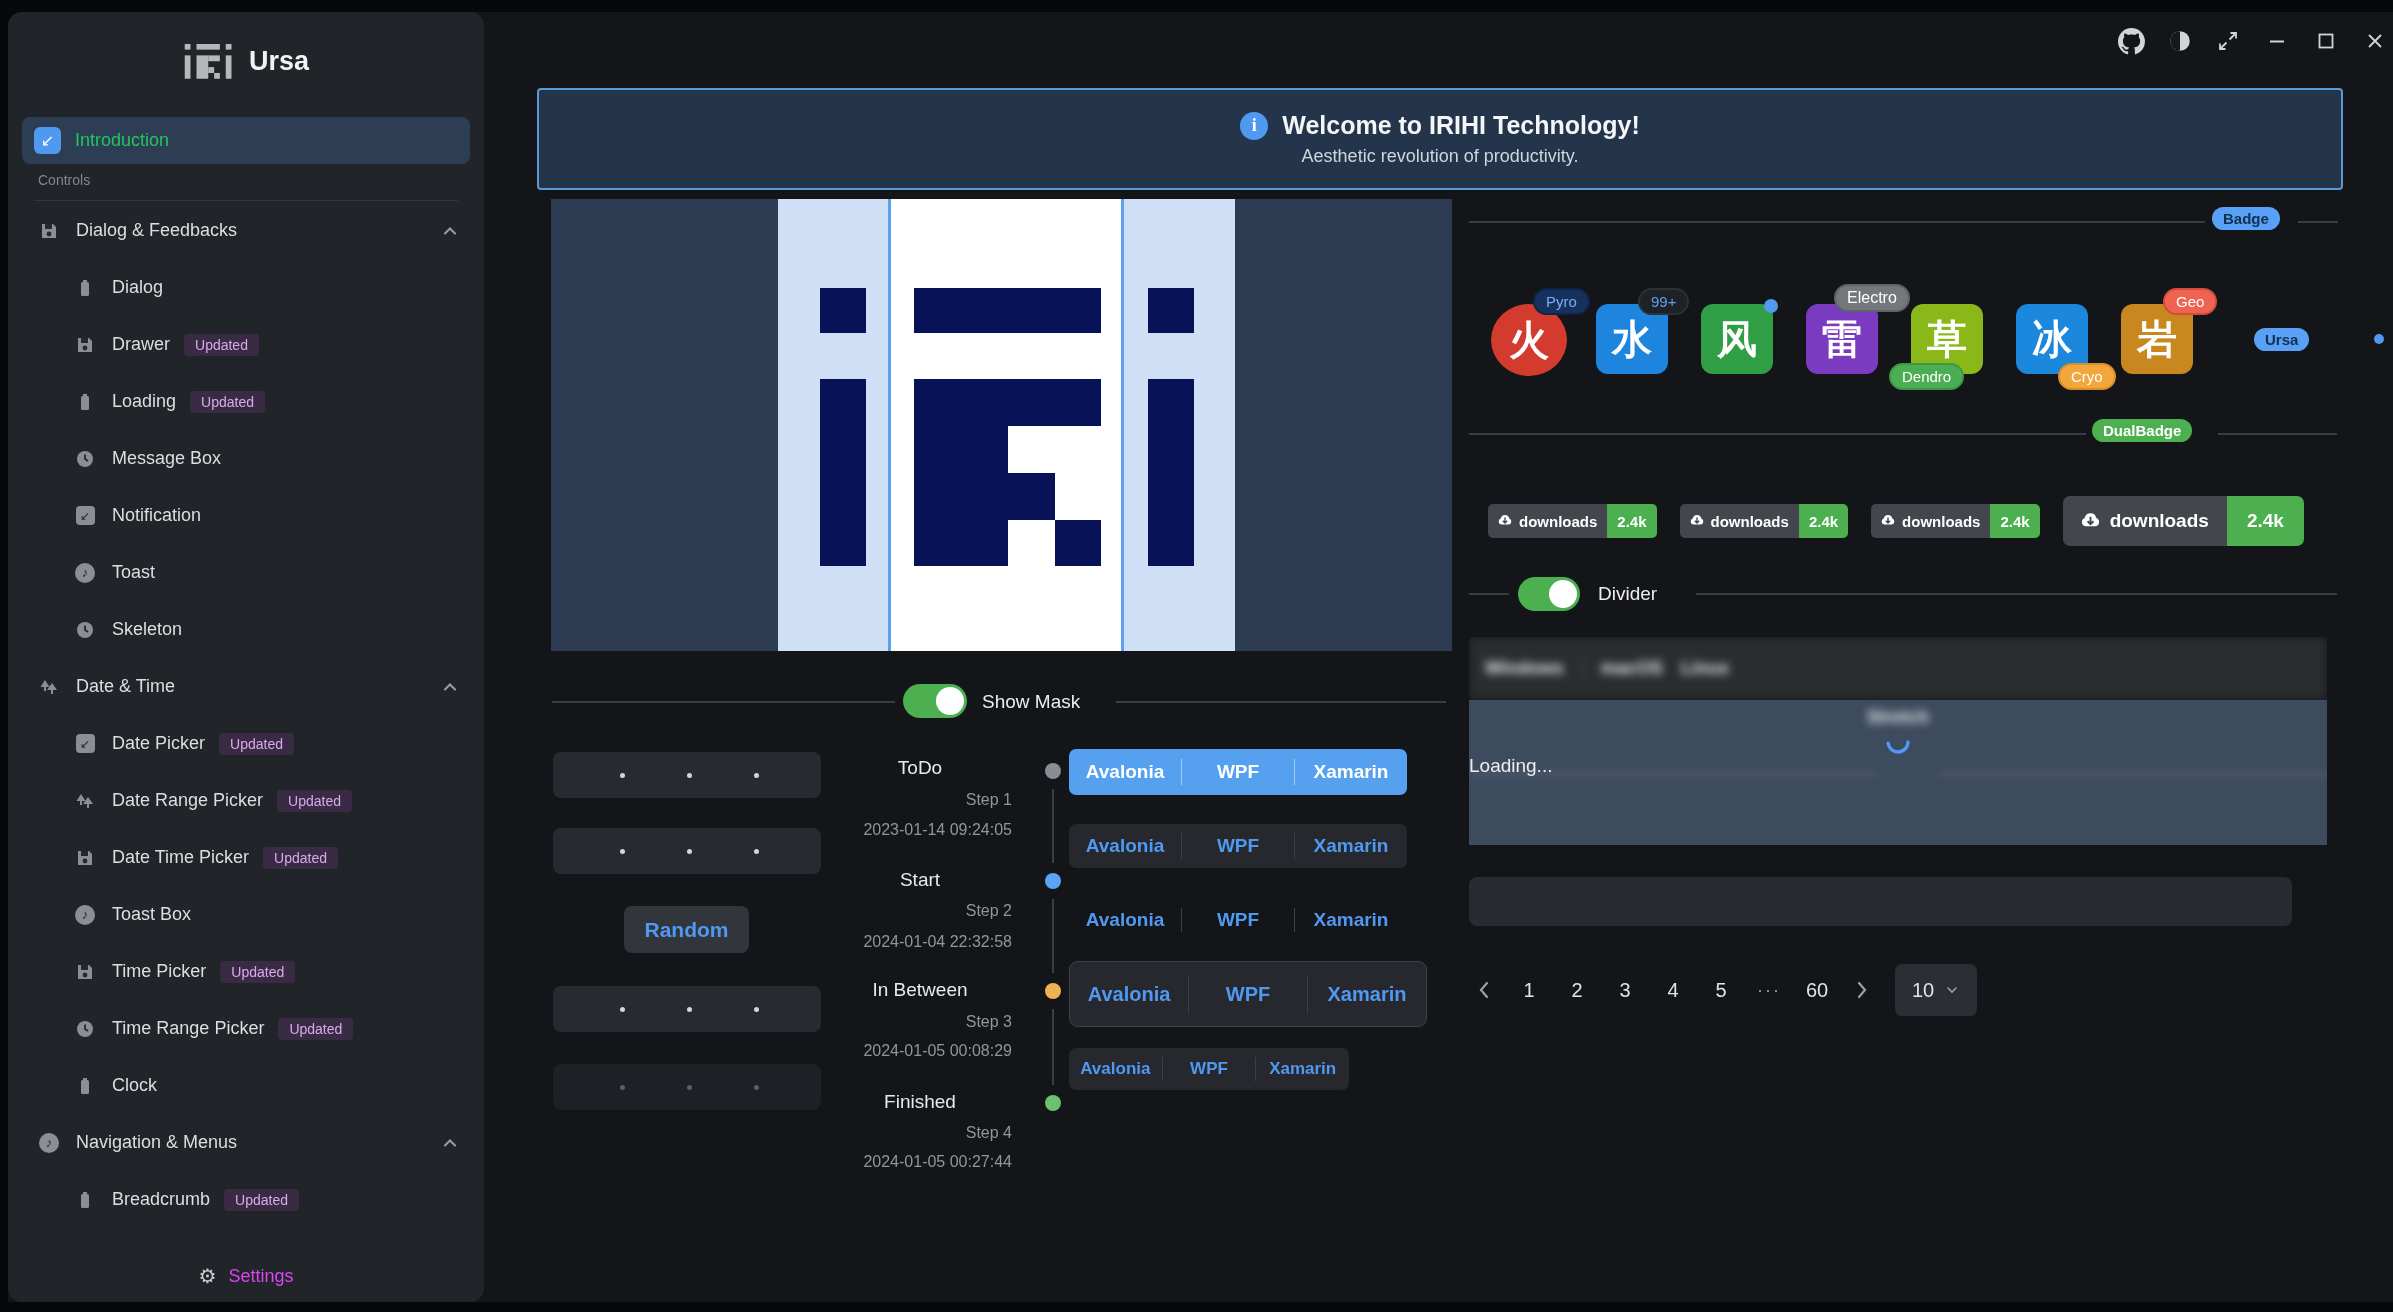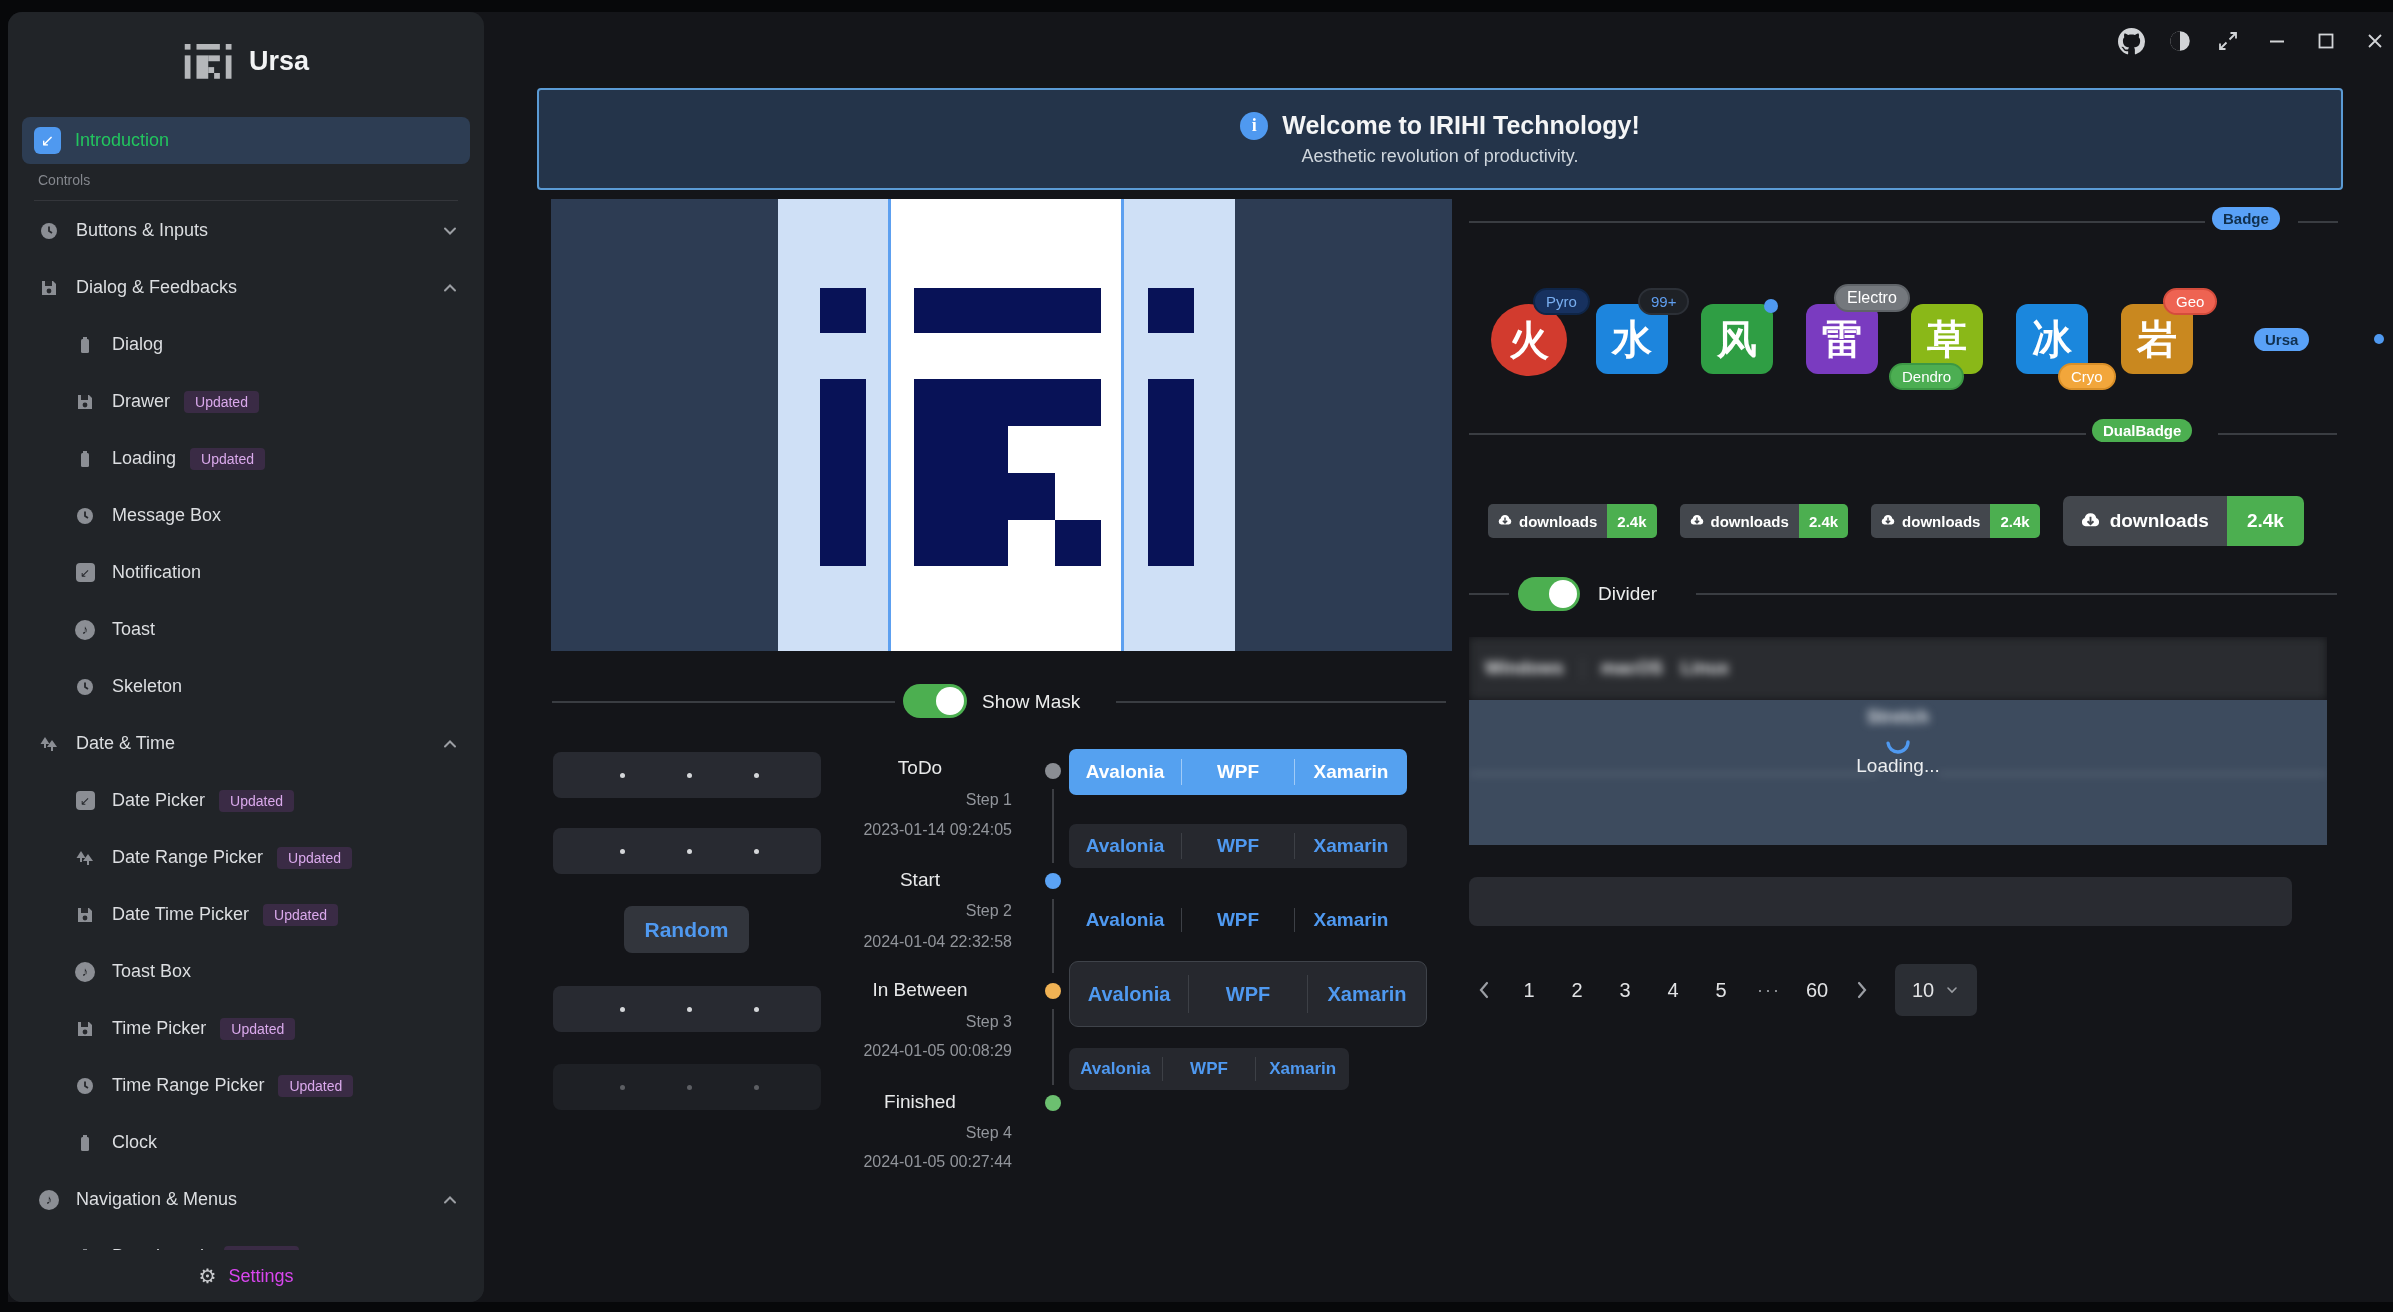--- a/index.html
+++ b/index.html
@@ -85,21 +85,21 @@
   .dual.big .dr{padding:0 20px}
   
   .lpanel{position:absolute;left:1461px;top:625px;width:858px;height:208px;overflow:hidden}
   .lp-tabs{position:absolute;left:0;top:0;width:100%;height:63px;background:#2a2c30;display:flex;align-items:center;gap:18px;padding-left:16px;box-sizing:border-box}
   .lp-tab{font-size:18px;font-weight:bold;color:#e6e7e9;cursor:pointer}
   .lp-tabsep{width:1px;height:22px;background:#55585e}
   .lp-content{position:absolute;left:0;top:63px;width:100%;height:145px;background:#3d4b5e}
   .blur4{filter:blur(4px)}
   .lp-stretch{position:absolute;left:0;top:70px;width:100%;text-align:center;font-size:18px;font-weight:bold;color:#dfe3e8}
   .lp-spin{position:absolute;left:0;top:92px;width:100%;display:flex;justify-content:center}
-  .lp-text{position:absolute;left:0;top:118px;width:100%;text-align:center;font-size:19px;color:#eceef0}
+  .lp-text{position:absolute;left:0;top:118px;width:100%;text-align:left;font-size:19px;color:#eceef0}
   .lp-line{position:absolute;top:136px;height:2px;background:rgba(255,255,255,.22)}
   @keyframes spin{to{transform:rotate(360deg)}}
   .spin{animation:spin 1.1s linear infinite;transform-origin:center}
   
   .emptybox{position:absolute;left:1461px;top:865px;width:823px;height:49px;background:#292b31;border-radius:8px}
   .pager{position:absolute;left:1461px;top:952px;height:52px;display:flex;align-items:center;gap:12px}
   .pnum{width:36px;height:44px;display:flex;align-items:center;justify-content:center;font-size:20px;color:#e2e3e5;cursor:pointer;border-radius:6px}
   .pell{width:36px;text-align:center;color:#9b9ea4;font-size:18px;letter-spacing:2px}
   .parrow{width:30px;height:44px;display:flex;align-items:center;justify-content:center;cursor:pointer}
   .psel{width:82px;height:52px;margin-left:6px;background:#2b2e34;border-radius:7px;display:flex;align-items:center;justify-content:center;gap:10px;font-size:20px;color:#e2e3e5;cursor:pointer}
@@ -128,34 +128,20 @@
     </div>
 
     <div class="intro-item">
       <span class="intro-ic">↙</span>
       <span class="intro-label">Introduction</span>
     </div>
     <div class="section-label">Controls</div>
     <div class="section-line"></div>
 
     <div class="nav">
-      <div class="srow">
-        <span class="sicon">
-            <svg viewBox="0 0 20 20" width="20" height="20">
-              <circle cx="10" cy="10" r="8" fill="#8b8e94"></circle>
-              <path d="M10 5.5v4.5l3 2" stroke="#26282c" stroke-width="1.8" fill="none"></path>
-            </svg>
-          </span>
-        <span class="slabel">Buttons &amp; Inputs</span>
-        <span class="chev">
-            <svg viewBox="0 0 20 20" width="20" height="20">
-              <path d="M5 7.5 10 12.5 15 7.5" stroke="#9b9ea3" stroke-width="2" fill="none" stroke-linecap="round"></path>
-            </svg>
-          </span>
-      </div>
       <div class="srow">
         <span class="sicon">
             <svg viewBox="0 0 20 20" width="20" height="20">
               <path d="M3 3h11l3 3v11H3z" fill="#8b8e94"></path>
               <rect x="6" y="3" width="7" height="5" fill="#26282c"></rect>
               <circle cx="10" cy="13" r="2.4" fill="#26282c"></circle>
             </svg>
           </span>
         <span class="slabel">Dialog &amp; Feedbacks</span>
         <span class="chev">

